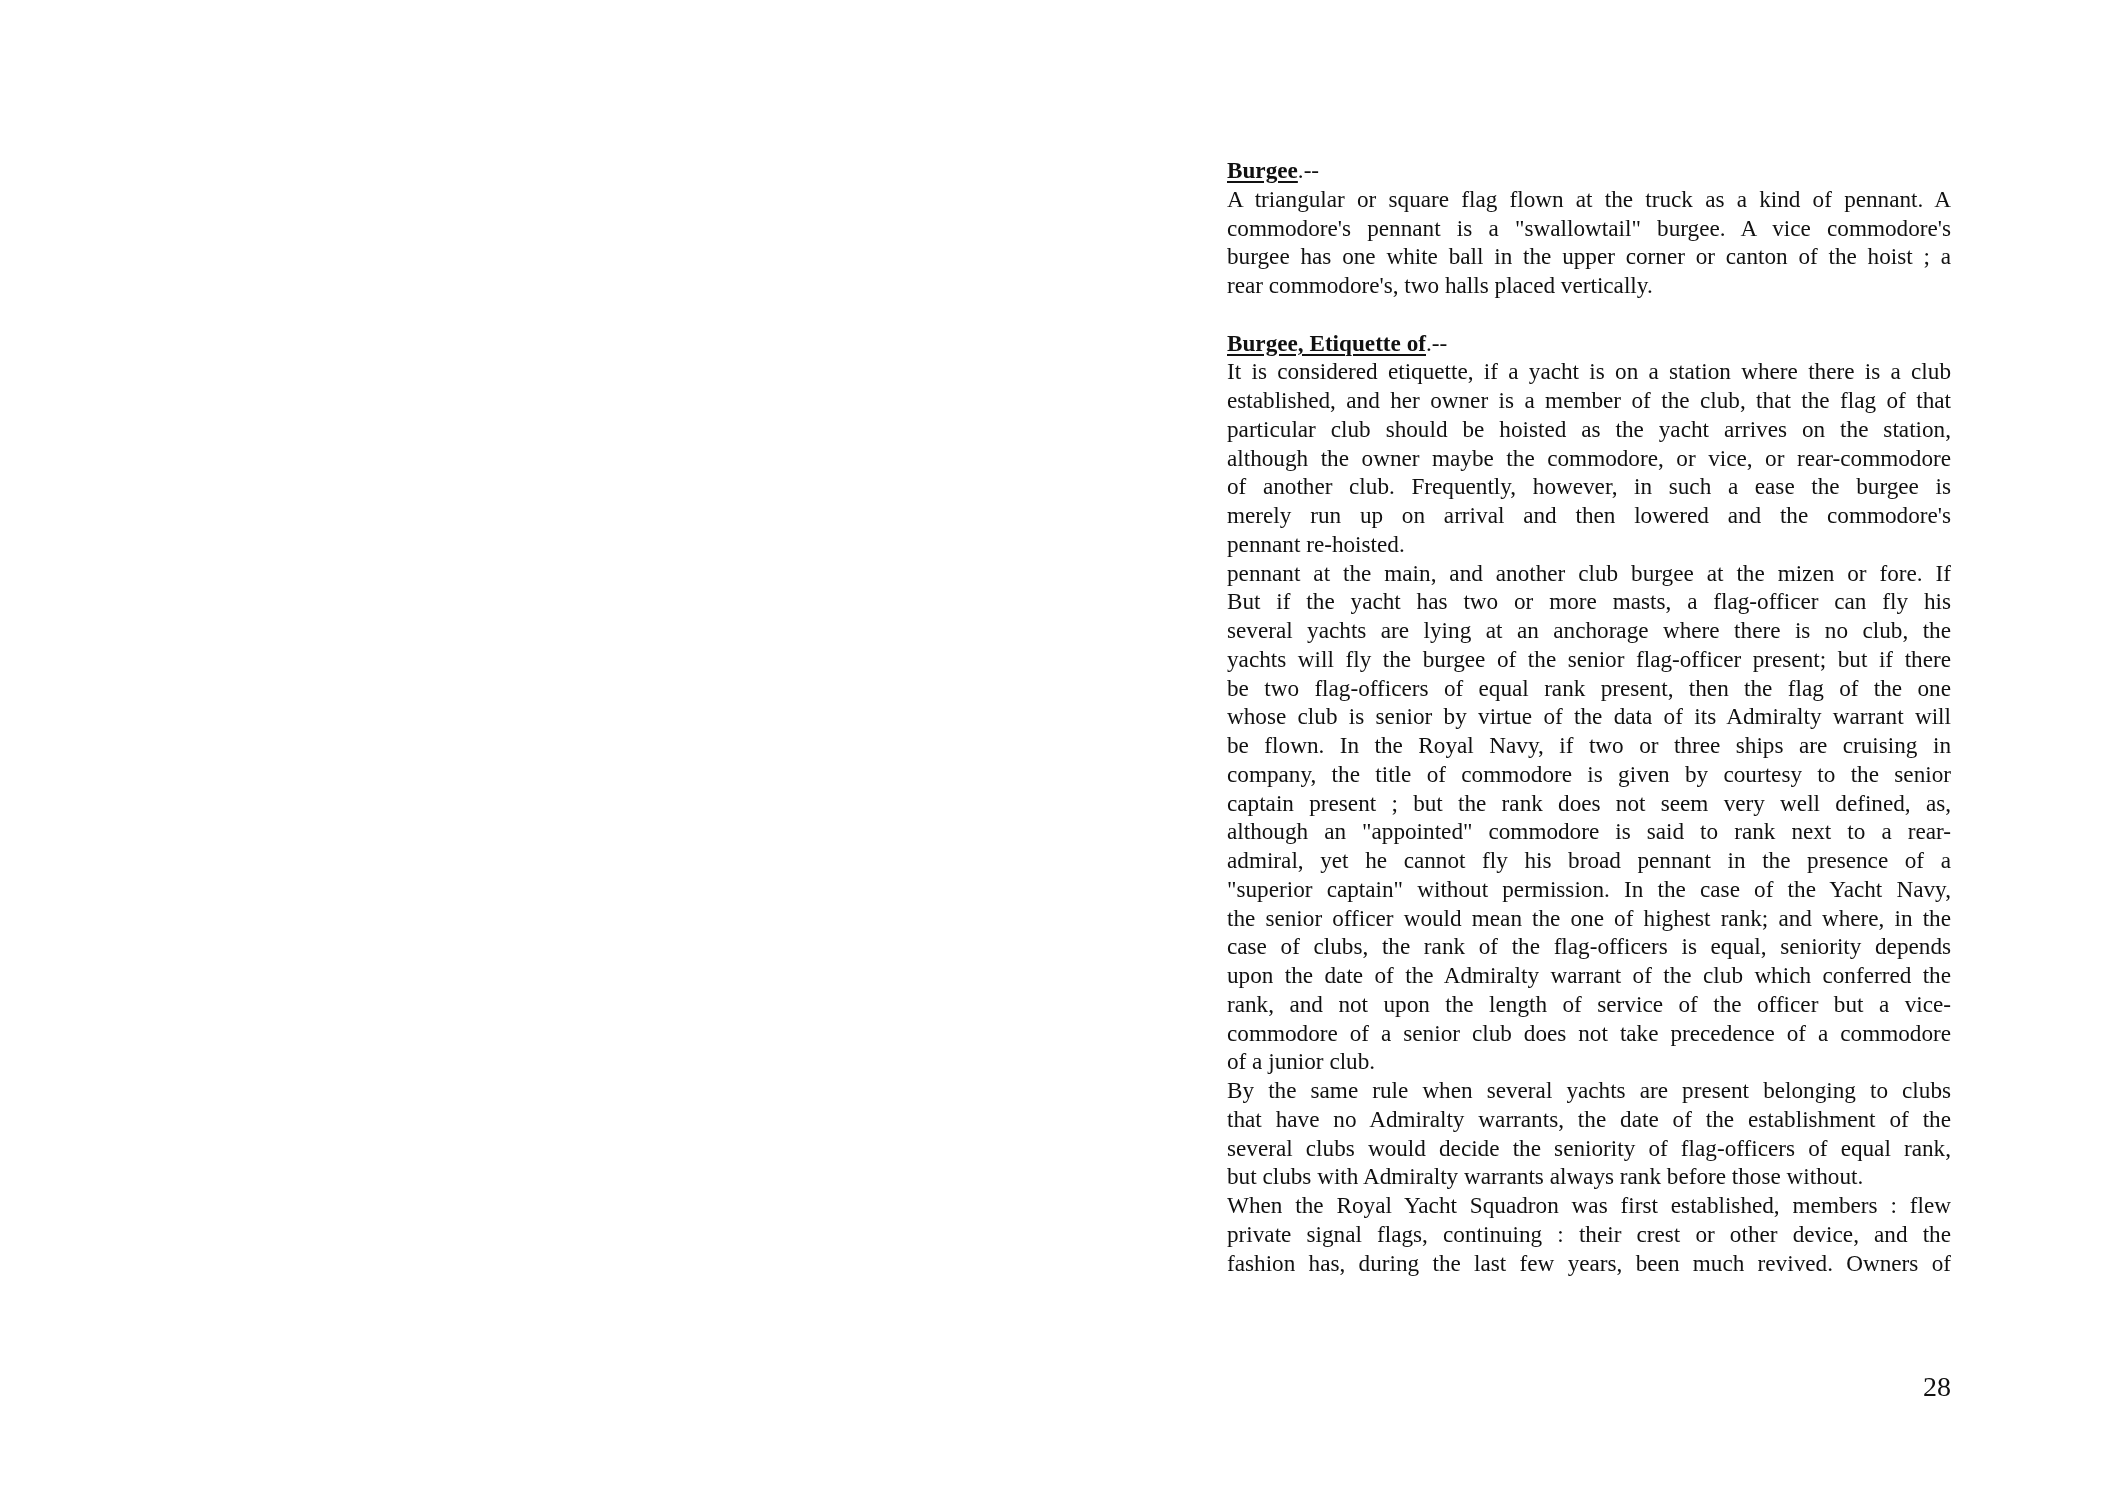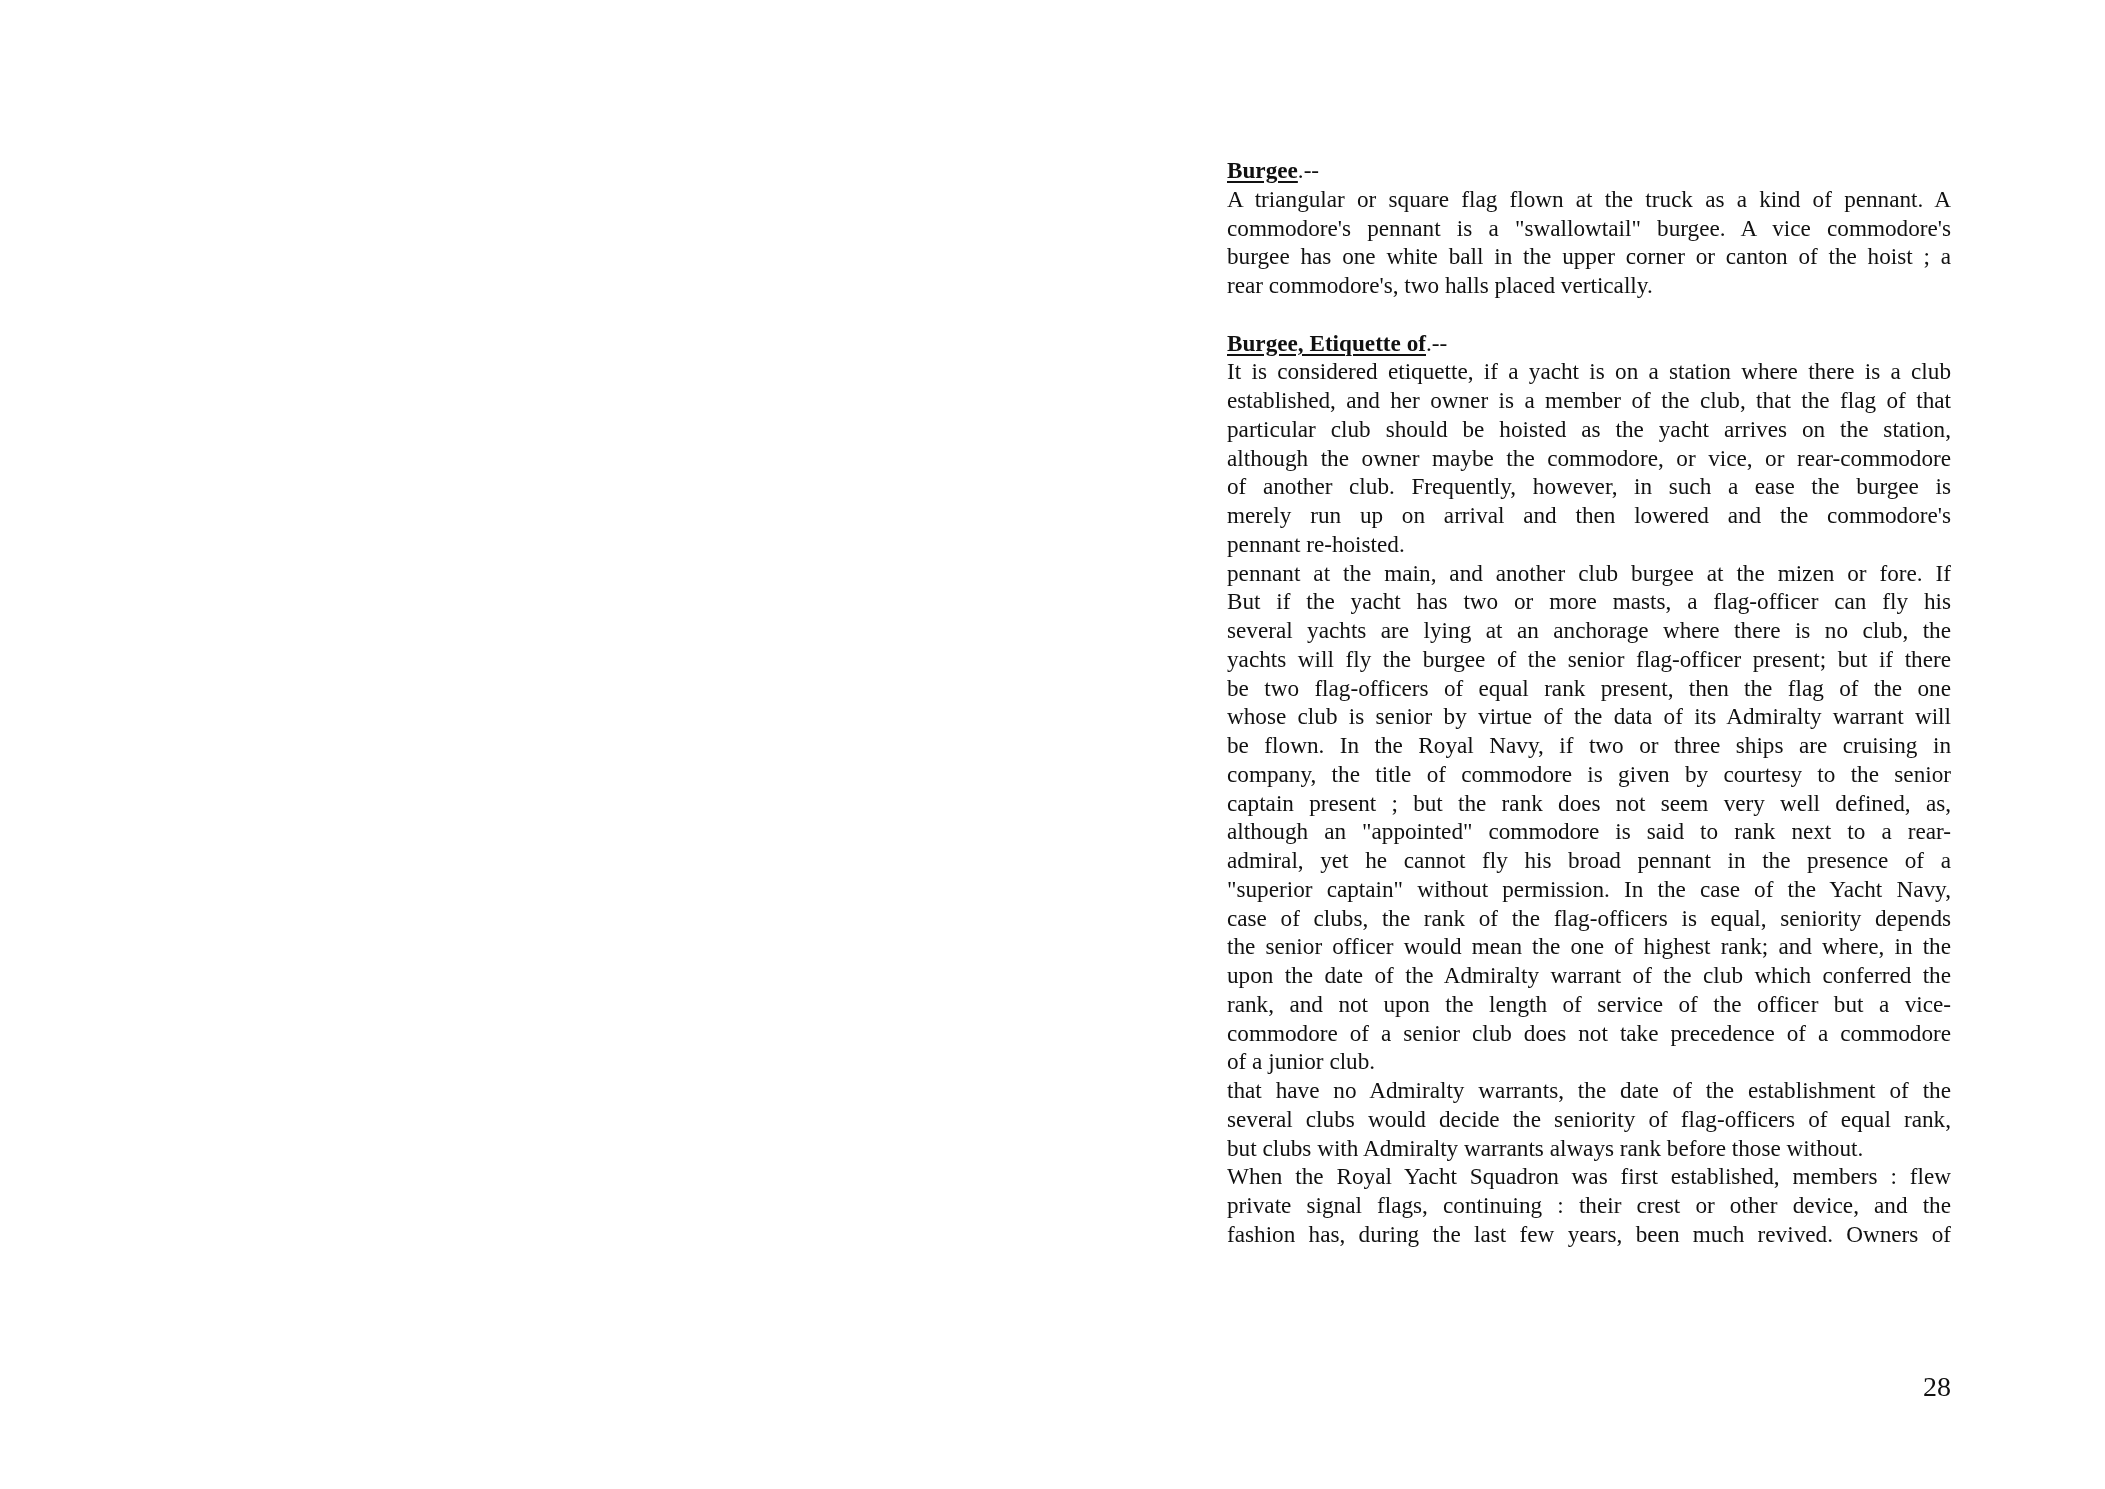--- a/index.html
+++ b/index.html
@@ -101,26 +101,27 @@
   <span class="line">several yachts are lying at an anchorage where there is no club, the</span>
   <span class="line">yachts will fly the burgee of the senior flag-officer present; but if there</span>
   <span class="line">be two flag-officers of equal rank present, then the flag of the one</span>
   <span class="line">whose club is senior by virtue of the data of its Admiralty warrant will</span>
   <span class="line">be flown. In the Royal Navy, if two or three ships are cruising in</span>
   <span class="line">company, the title of commodore is given by courtesy to the senior</span>
   <span class="line">captain present ; but the rank does not seem very well defined, as,</span>
   <span class="line">although an "appointed" commodore is said to rank next to a rear-</span>
   <span class="line">admiral, yet he cannot fly his broad pennant in the presence of a</span>
   <span class="line">"superior captain" without permission. In the case of the Yacht Navy,</span>
+  <span class="line">the senior officer would mean the one of highest rank; and where, in the</span>
   <span class="line">case of clubs, the rank of the flag-officers is equal, seniority depends</span>
-  <span class="line">the senior officer would mean the one of highest rank; and where, in the</span>
   <span class="line">upon the date of the Admiralty warrant of the club which conferred the</span>
   <span class="line">rank, and not upon the length of service of the officer but a vice-</span>
   <span class="line">commodore of a senior club does not take precedence of a commodore</span>
   <span class="line last">of a junior club.</span>
+  <span class="line">By the same rule when several yachts are present belonging to clubs</span>
   <span class="line">that have no Admiralty warrants, the date of the establishment of the</span>
   <span class="line">several clubs would decide the seniority of flag-officers of equal rank,</span>
   <span class="line last">but clubs with Admiralty warrants always rank before those without.</span>
   <span class="line">When the Royal Yacht Squadron was first established, members : flew</span>
   <span class="line">private signal flags, continuing : their crest or other device, and the</span>
   <span class="line">fashion has, during the last few years, been much revived. Owners of</span>
 </div>
 
 <div class="page-number">28</div>
 

